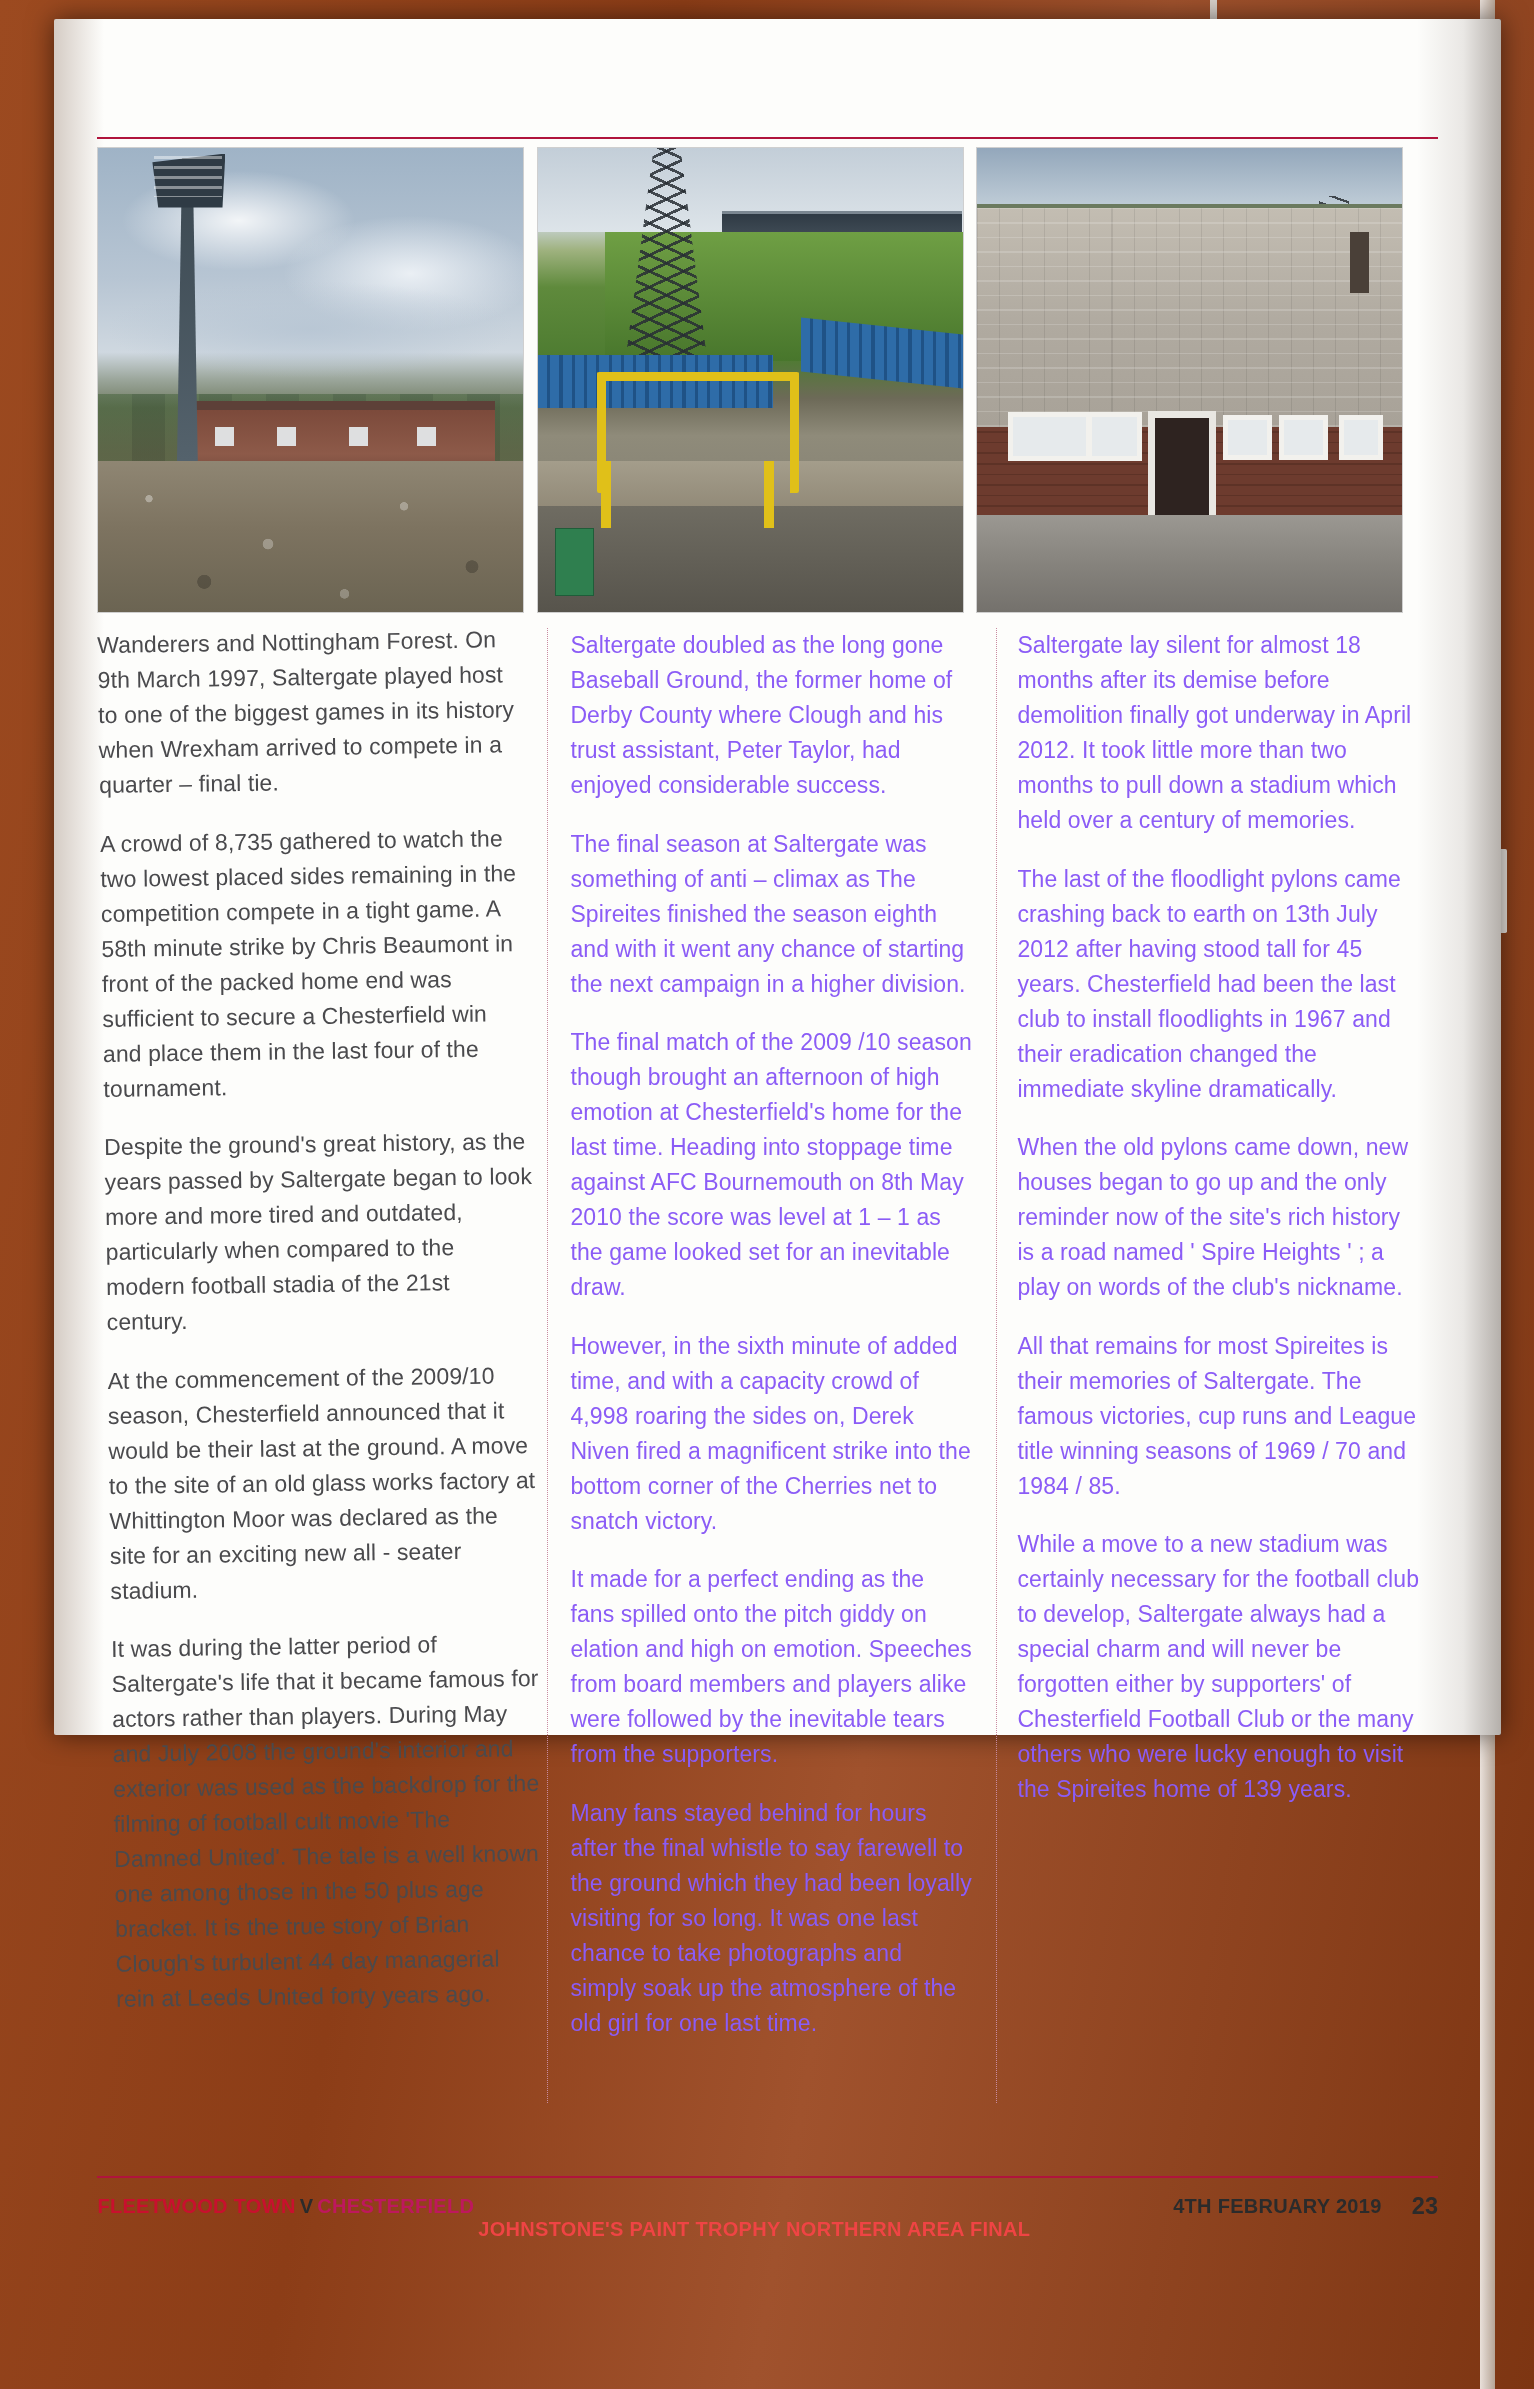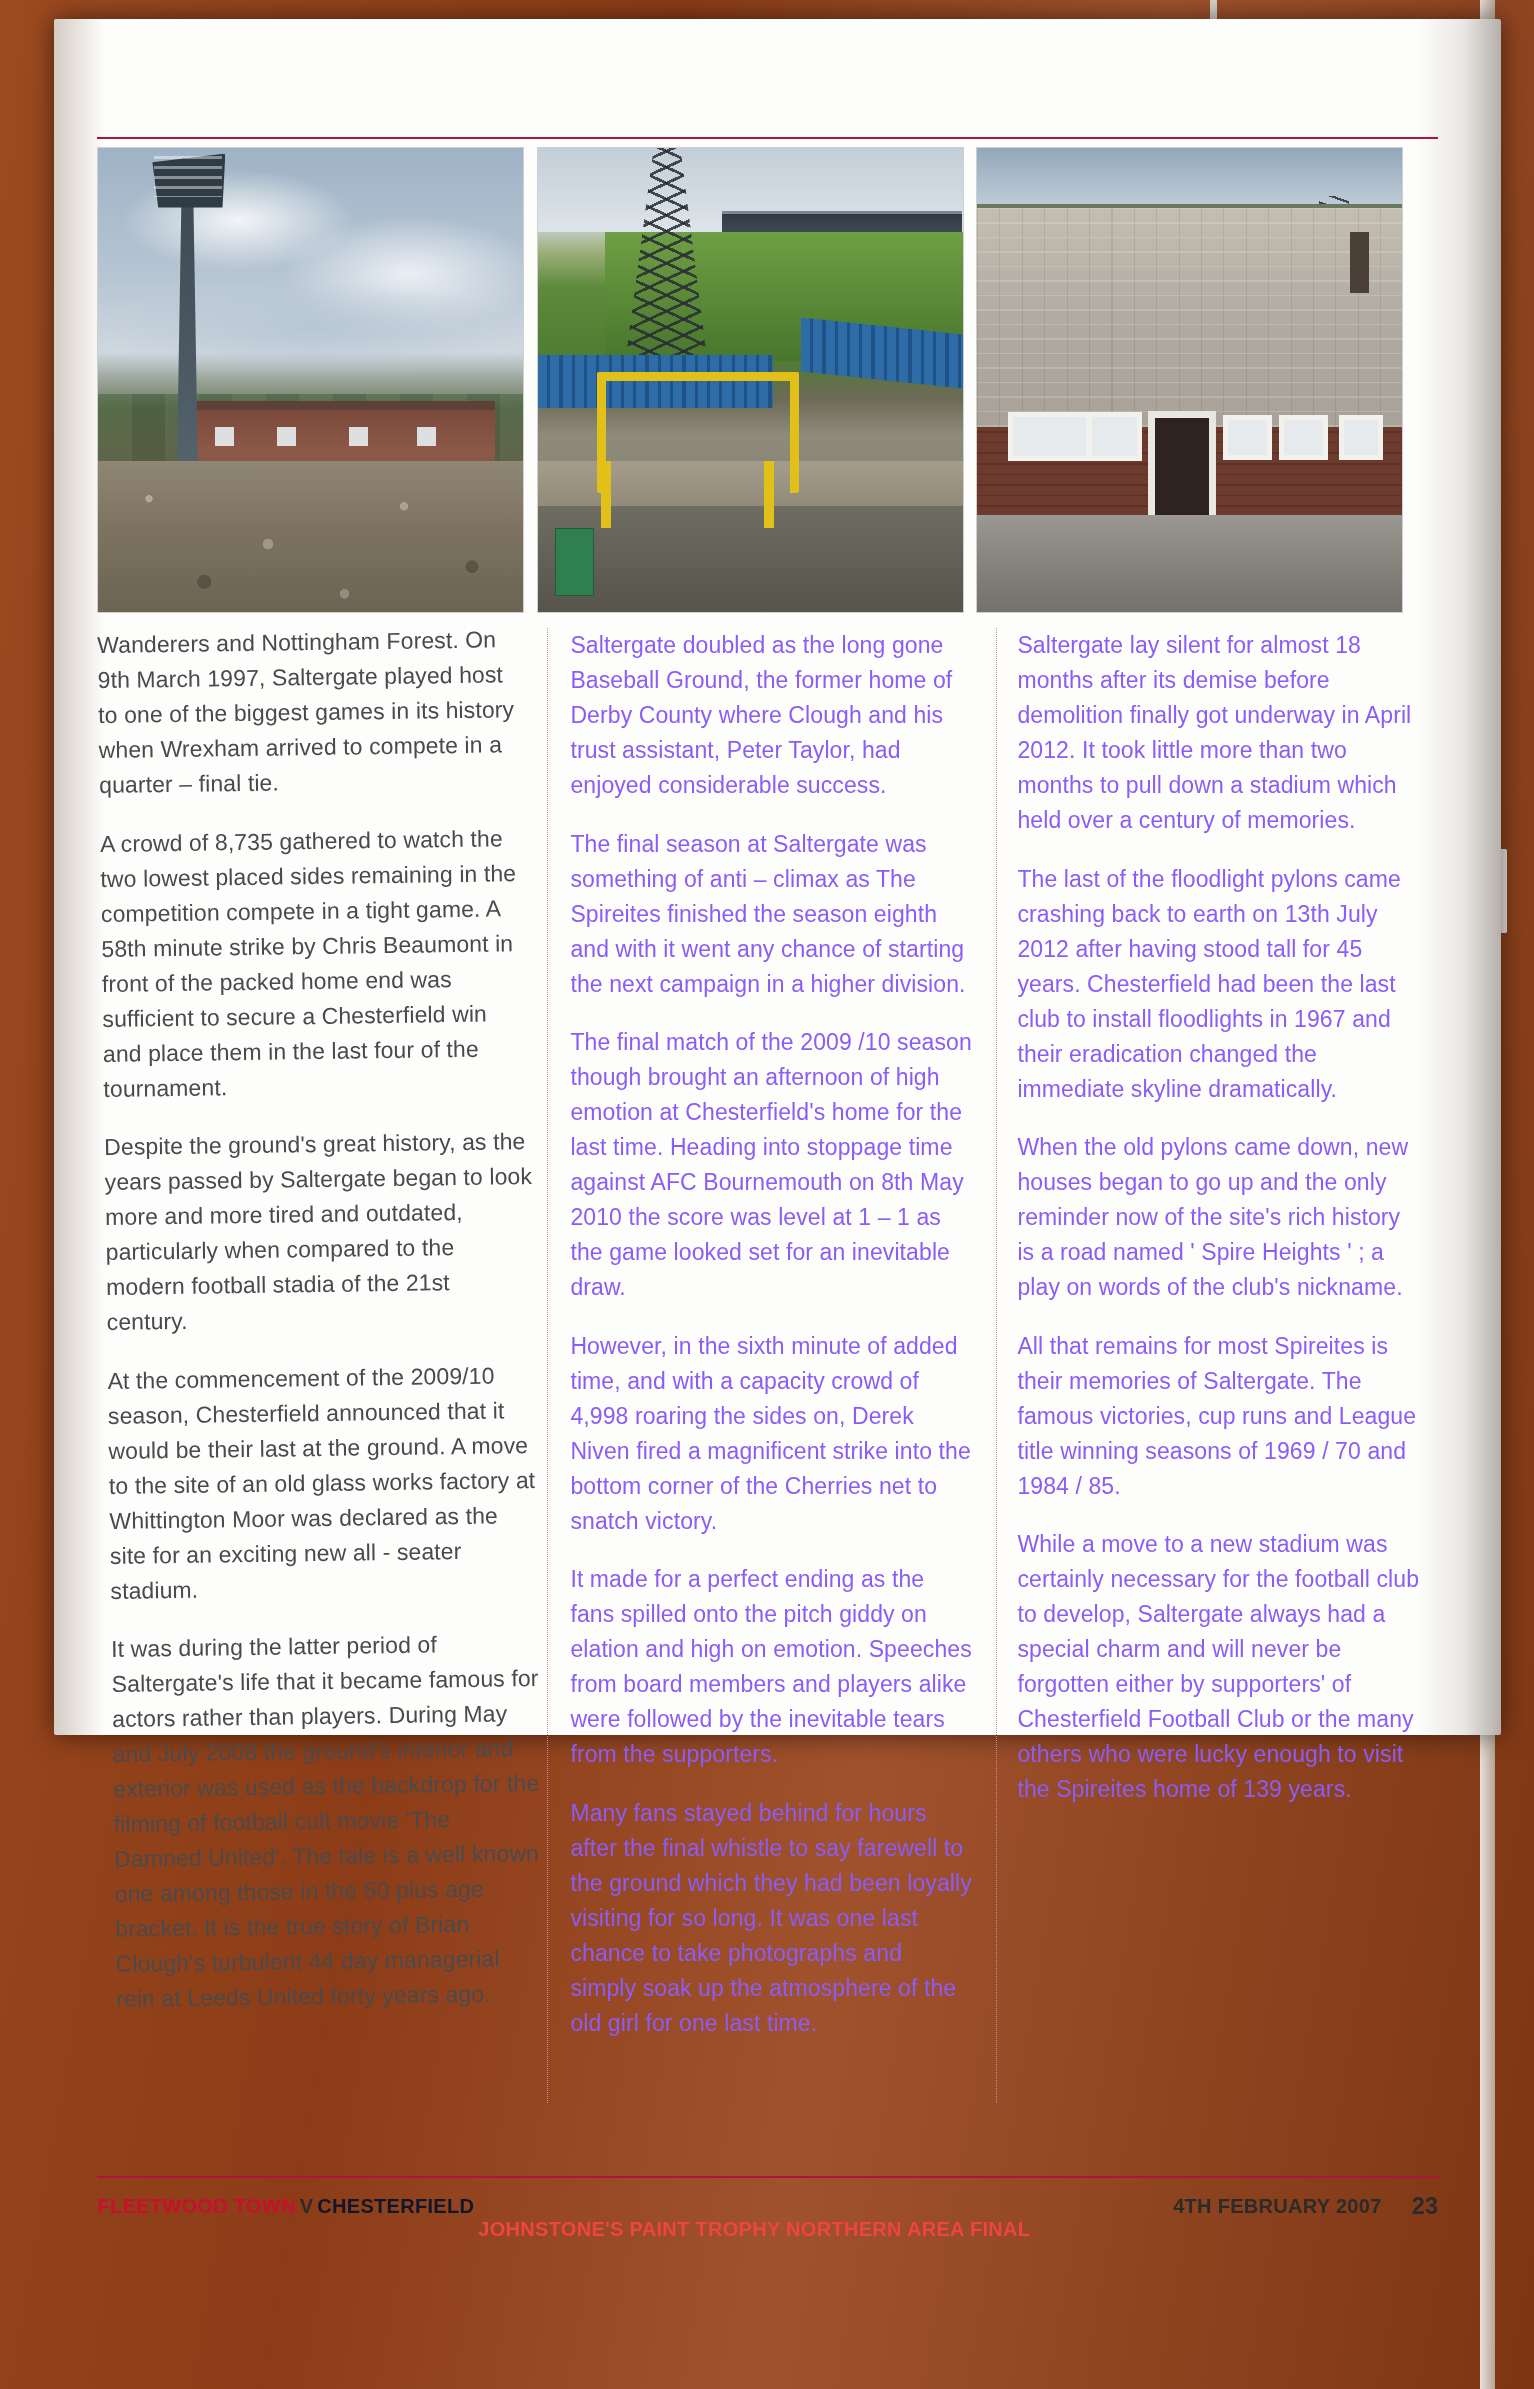--- a/index.html
+++ b/index.html
@@ -342,21 +342,21 @@
     height: 39px;
     display: flex;
     align-items: center;
     gap: 4px;
     font-size: 20px;
     font-weight: bold;
     letter-spacing: 0.3px;
   }
   .f-fleetwood { color: #c8102e; }
   .f-v { color: #2b2b2b; }
-  .f-chesterfield { color: #0f172a; }
+  .f-chesterfield { color: #be185d; }
   .f-trophy { color: #ef4444; margin-top: 46px; }
   .f-date { color: #2b2b2b; margin-left: auto; }
   .f-page { color: #2b2b2b; margin-left: 26px; font-size: 23.5px; }
 </style>
 </head>
 <body>
 
 <div class="desk"></div>
 
 <div class="spine-strip"></div>
@@ -457,19 +457,19 @@
       </div>
     </div>
 
     <div class="rule-bottom"></div>
 
     <div class="footer">
       <span class="f-fleetwood">FLEETWOOD TOWN</span>
       <span class="f-v">V</span>
       <span class="f-chesterfield">CHESTERFIELD</span>
       <span class="f-trophy">JOHNSTONE'S PAINT TROPHY NORTHERN AREA FINAL</span>
-      <span class="f-date">4TH FEBRUARY 2007</span>
+      <span class="f-date">4TH FEBRUARY 2019</span>
       <span class="f-page">23</span>
     </div>
 
   </div>
 </div>
 
 
 </body></html>

